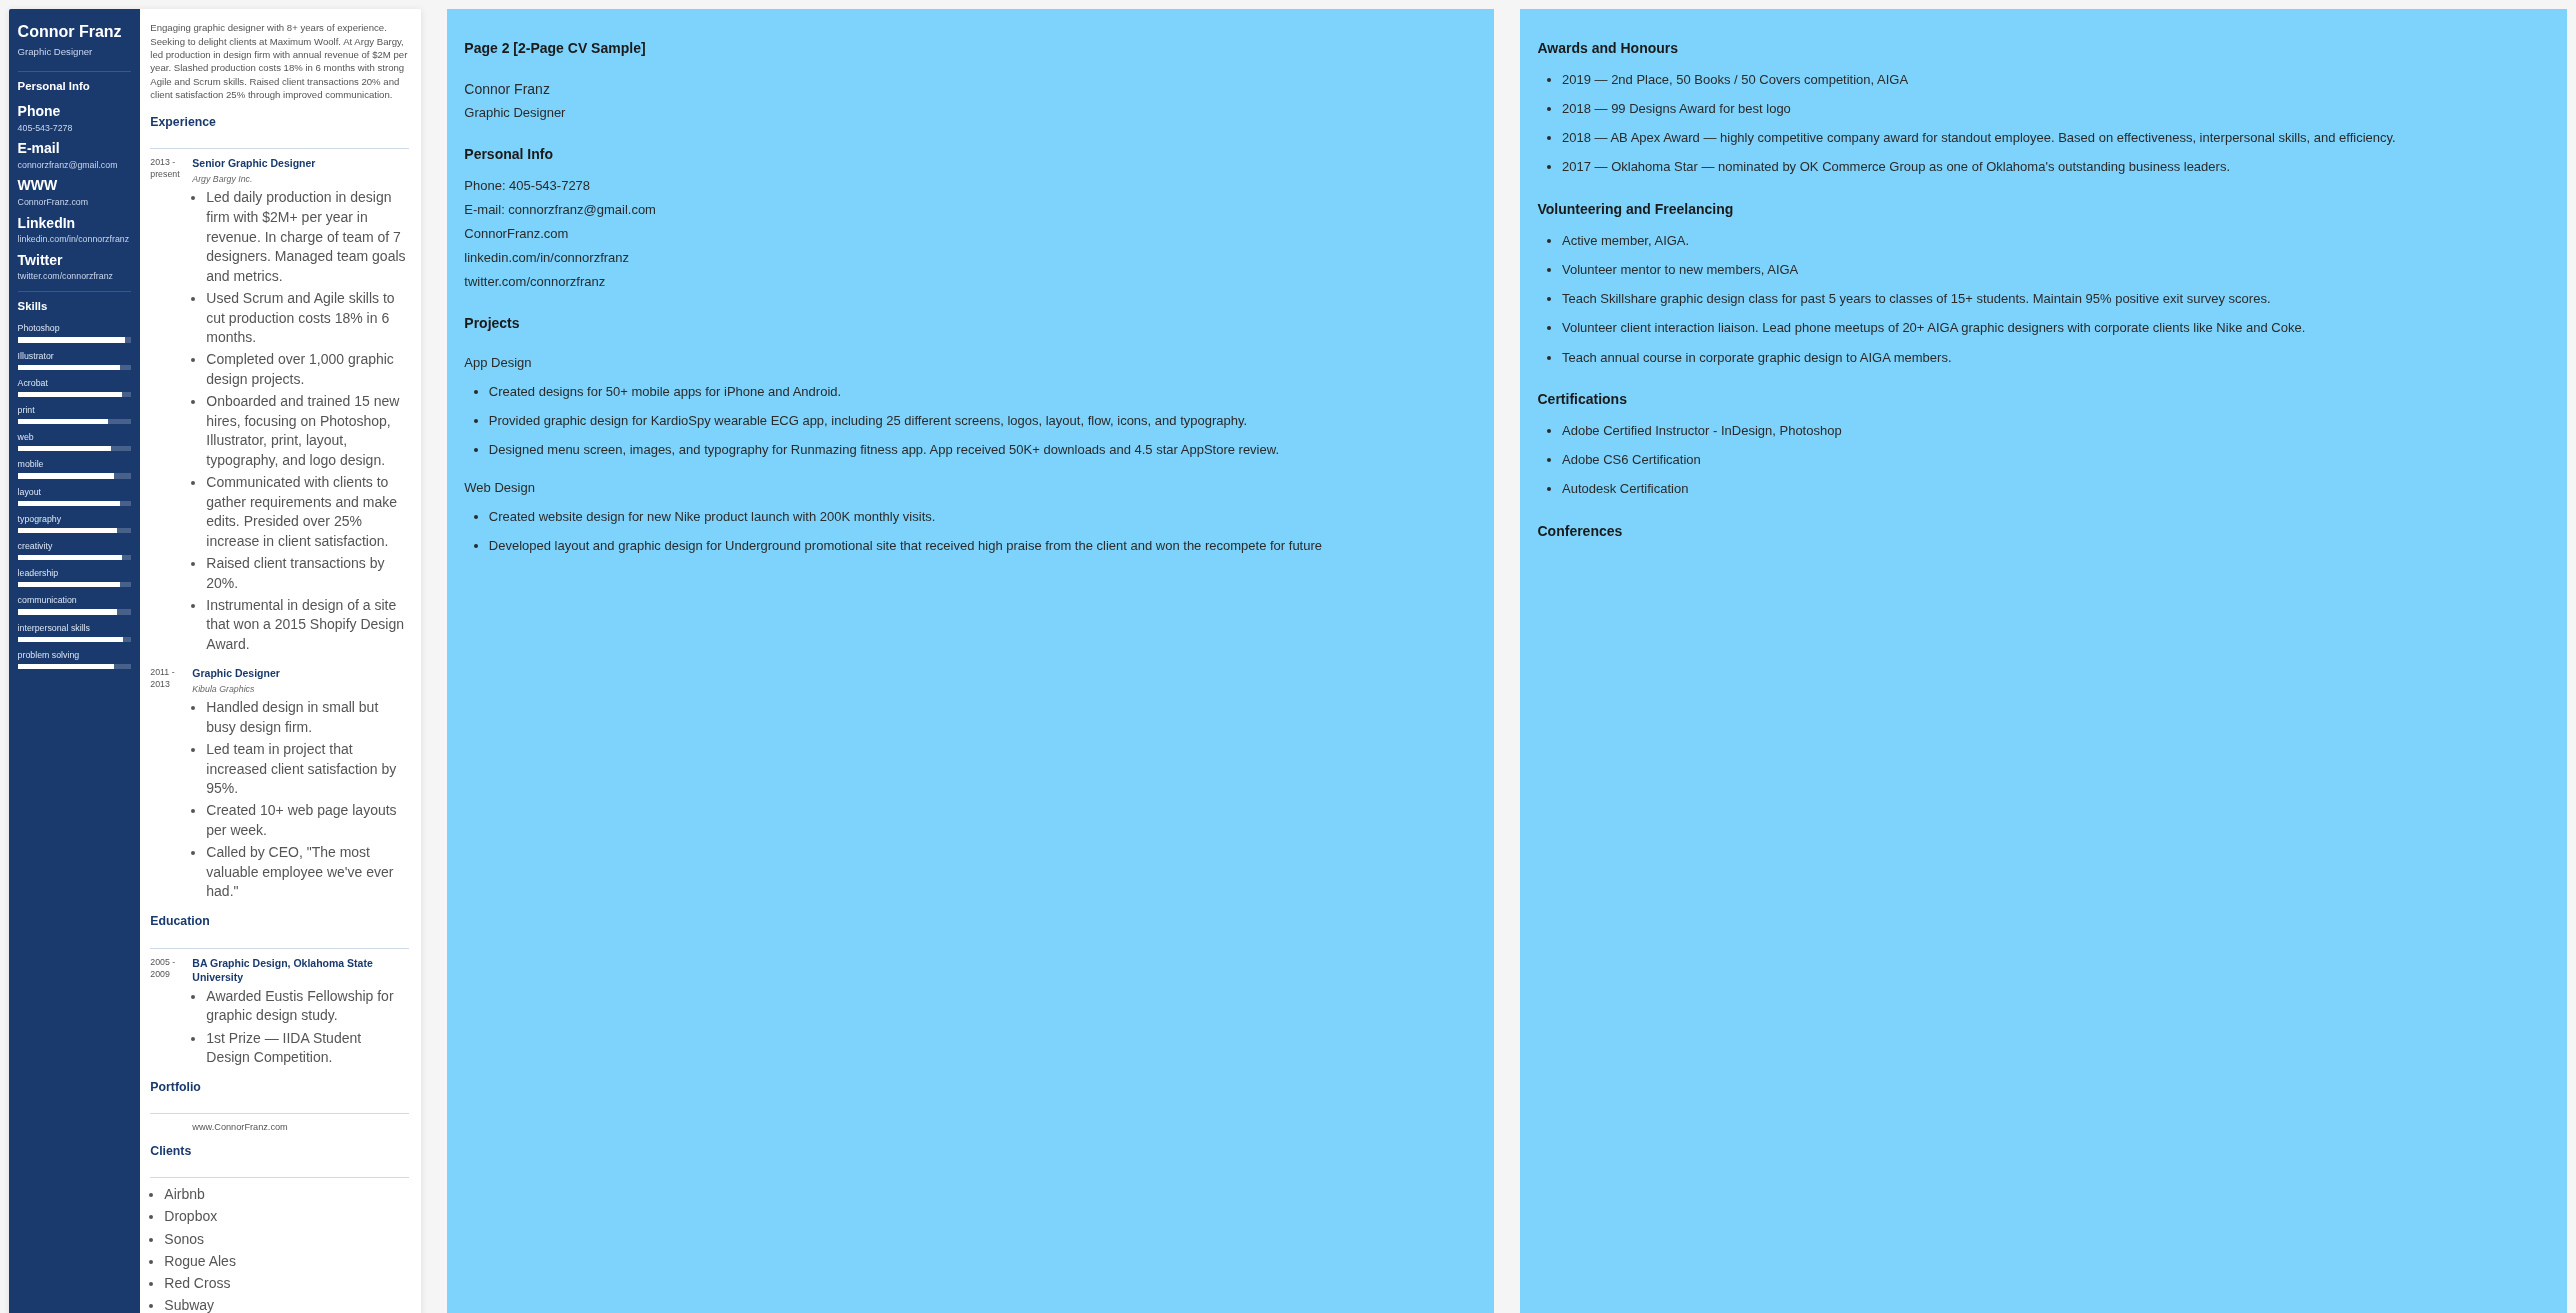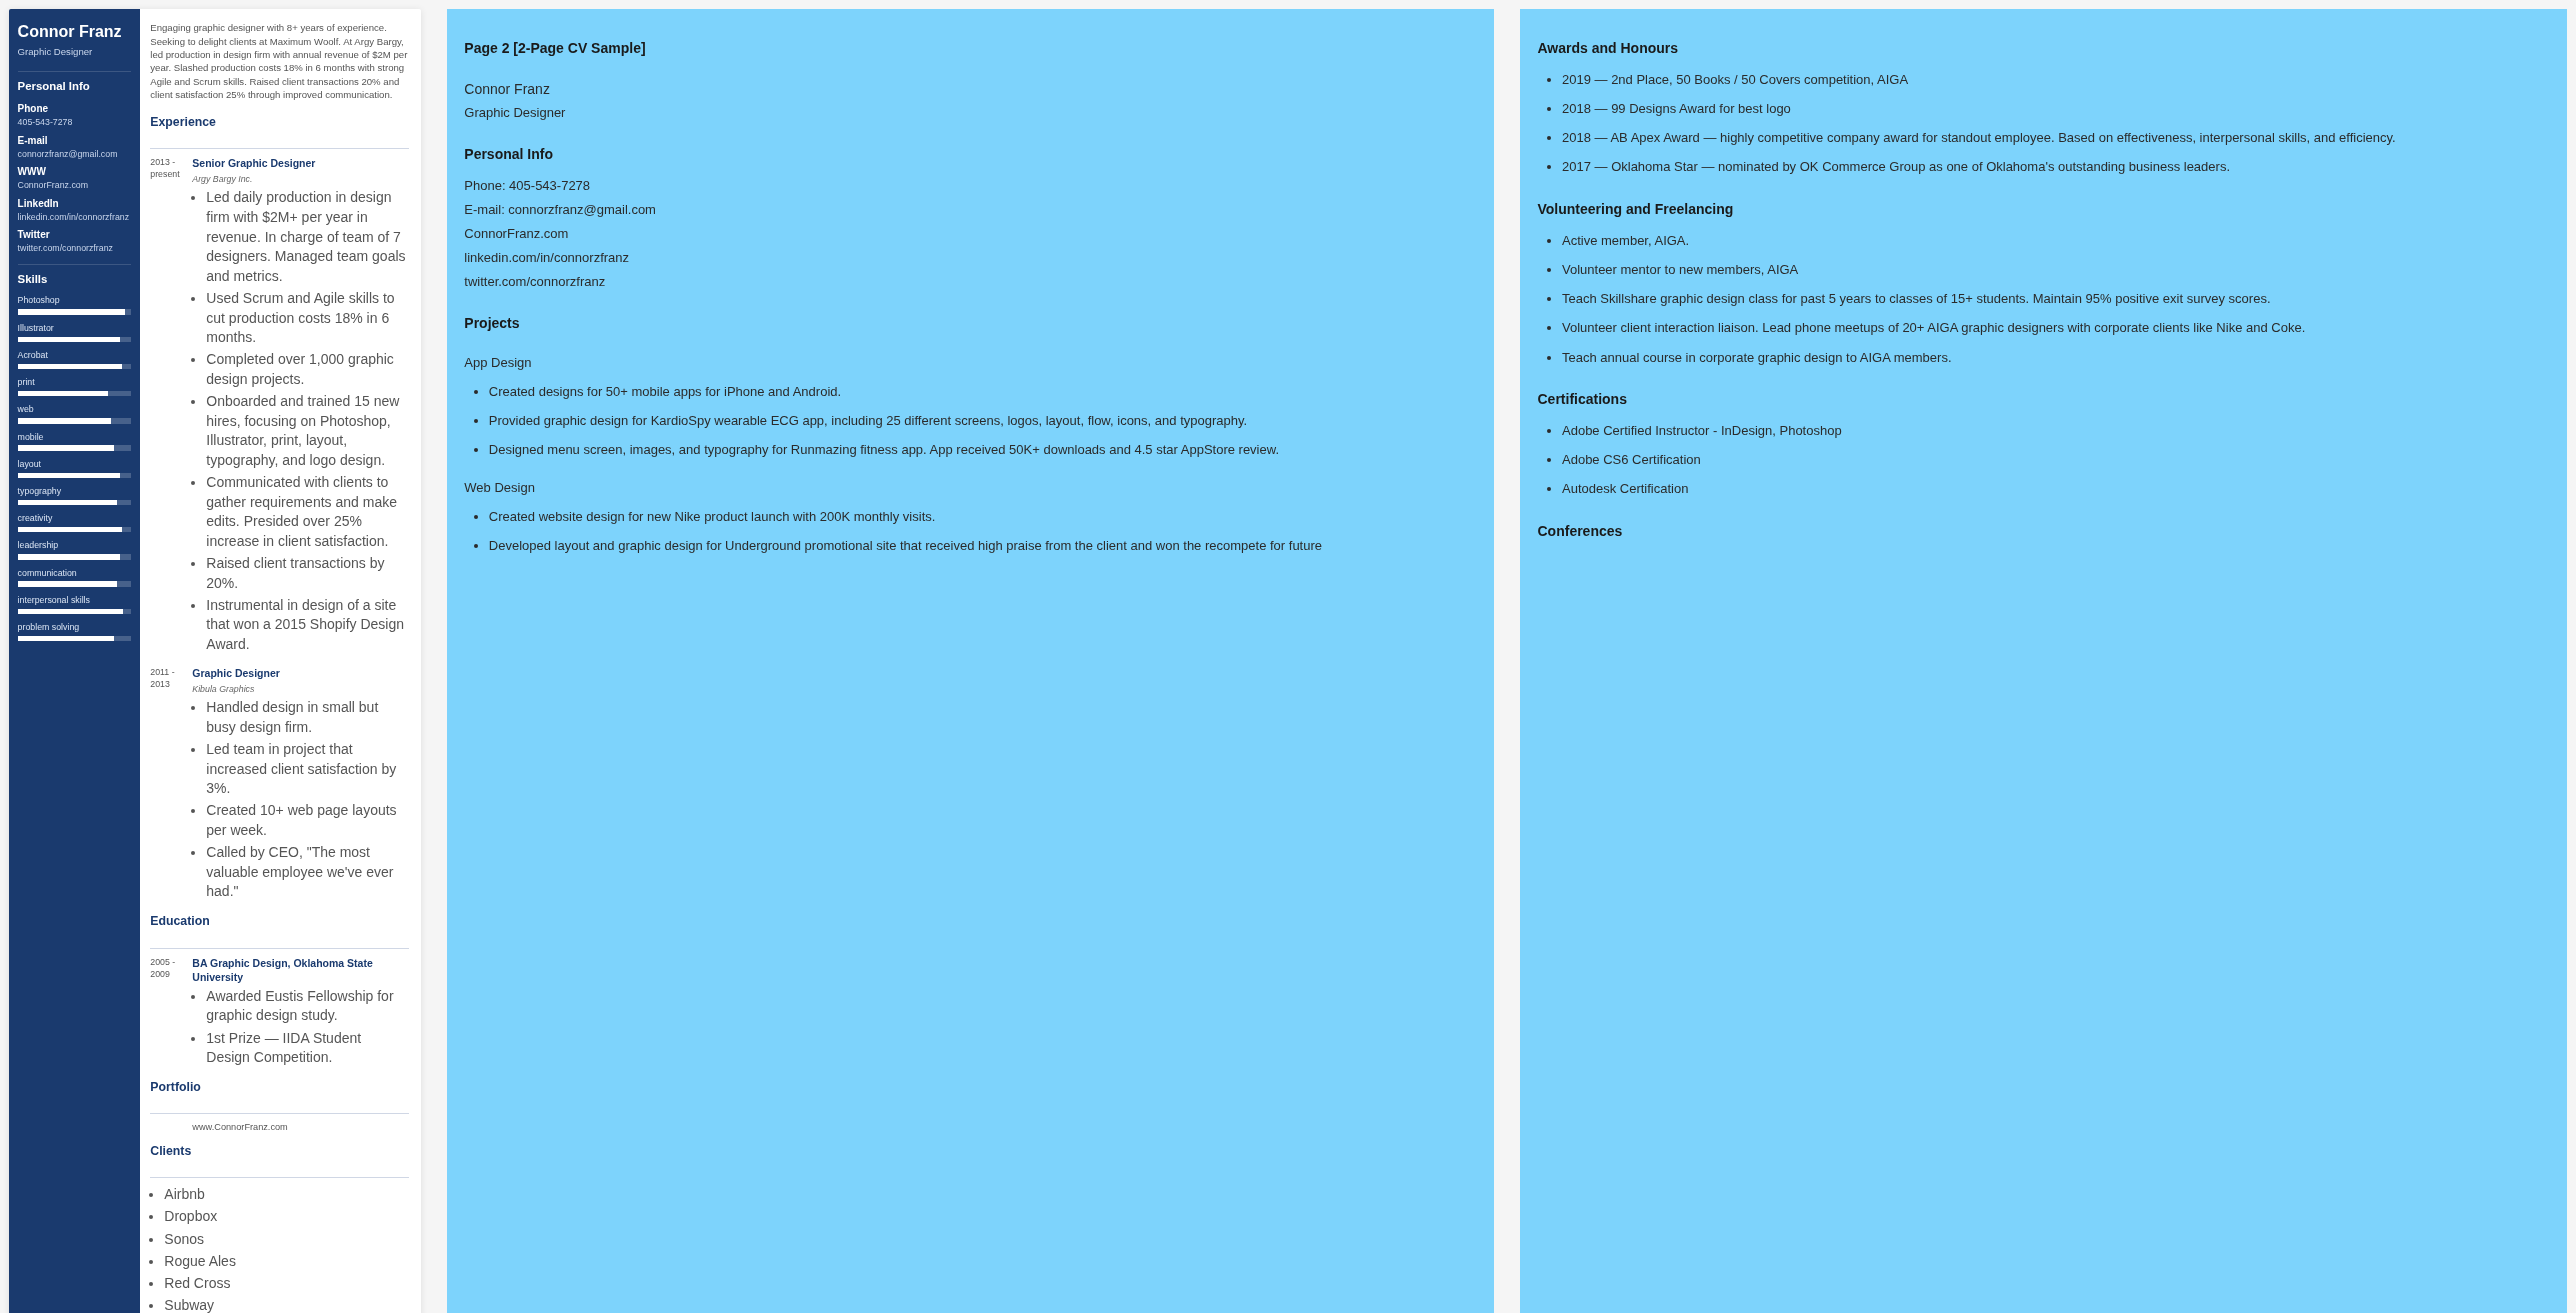--- a/index.html
+++ b/index.html
@@ -47,21 +47,21 @@
     font-size: 11.4px;
     font-weight: 700;
     color: #fff;
     border-top: 0.9px solid rgba(255,255,255,0.15);
     padding-top: 7px;
     margin-top: 8.8px;
     margin-bottom: 7px;
   }
   .sidebar .info-label {
     font-weight: 700;
-    font-size: 10px;
+    font-size: 14px;
     color: #fff;
     margin-top: 5.3px;
   }
   .sidebar .info-val {
     font-size: 8.8px;
     color: #c9d6ec;
     margin-bottom: 3.5px;
     word-break: break-all;
   }
   .skill { margin-bottom: 7px; }
@@ -269,21 +269,21 @@
             </ul>
           </div>
         </div>
         <div class="job">
           <div class="dates">2011 - 2013</div>
           <div class="details">
             <div class="title">Graphic Designer</div>
             <div class="company">Kibula Graphics</div>
             <ul>
               <li>Handled design in small but busy design firm.</li>
-              <li>Led team in project that increased client satisfaction by 3%.</li>
+              <li>Led team in project that increased client satisfaction by 95%.</li>
               <li>Created 10+ web page layouts per week.</li>
               <li>Called by CEO, "The most valuable employee we've ever had."</li>
             </ul>
           </div>
         </div>
       </div>
 
     <h2>Education</h2>
     <div class="job">
       <div class="dates">2005 - 2009</div>

